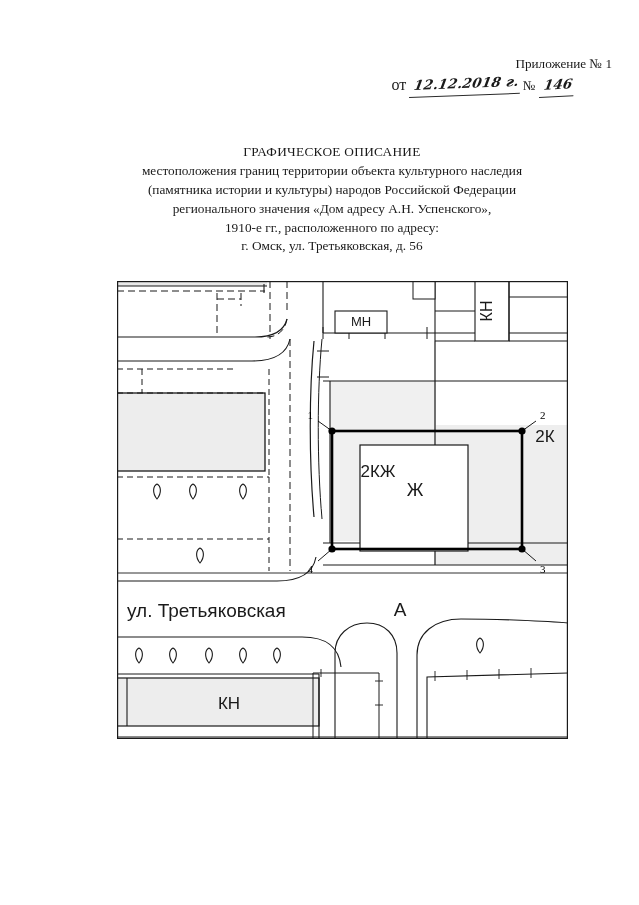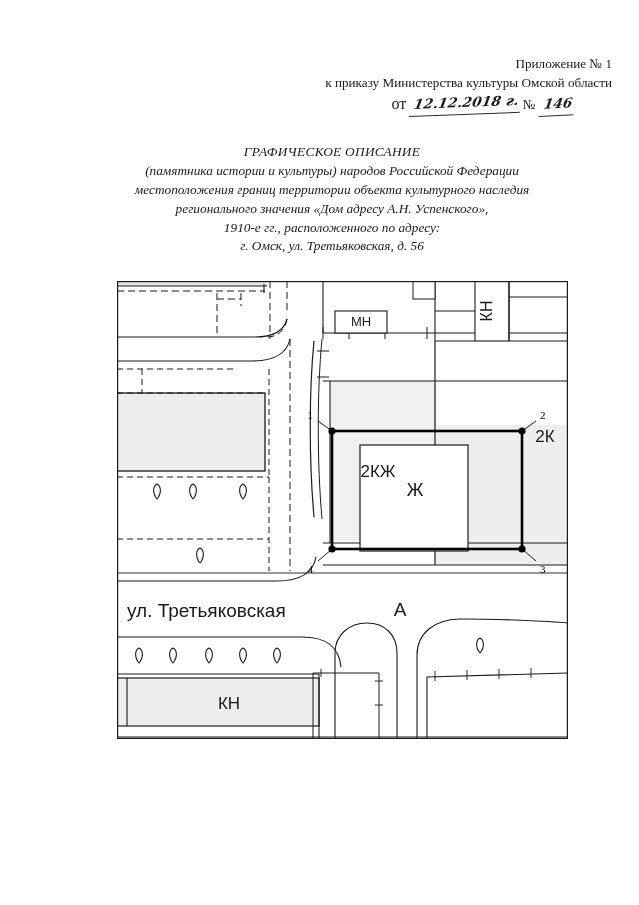--- a/index.html
+++ b/index.html
@@ -70,21 +70,20 @@
 
   
   .title-block {
     position: absolute;
     left: 60px;
     top: 143px;
     width: 520px;
     text-align: center;
     font-size: 13.3px;
     line-height: 1.42;
-    font-style: italic;
   }
   .title-main { display: block; letter-spacing: 0.3px; }
   .title-line { display: block; }
 
   
   .map-wrap {
     position: absolute;
     left: 105px;
     top: 281px;
     width: 451px;
@@ -94,33 +93,32 @@
 
   
 </style>
 </head>
 <body>
 
 <div class="page">
 
   <div class="header-block">
     <span class="header-line">Приложение № 1</span>
-    <span class="header-line">к приказу Министерства культуры Омской области</span>
     <span class="order-line">
       <span class="ot-label">от</span>
       <span class="hand">12.12.2018 г.</span>
       <span class="no-label">№</span>
       <span class="hand2">146</span>
     </span>
   </div>
 
   <div class="title-block">
     <span class="title-main">ГРАФИЧЕСКОЕ ОПИСАНИЕ</span>
+    <span class="title-line">местоположения границ территории объекта культурного наследия</span>
     <span class="title-line">(памятника истории и культуры) народов Российской Федерации</span>
-    <span class="title-line">местоположения границ территории объекта культурного наследия</span>
     <span class="title-line">регионального значения «Дом адресу А.Н. Успенского»,</span>
     <span class="title-line">1910-е гг., расположенного по адресу:</span>
     <span class="title-line">г. Омск, ул. Третьяковская, д. 56</span>
   </div>
 
   <div class="map-wrap">
     <svg class="map-svg" width="451" height="458" viewBox="0 0 451 458" xmlns="http://www.w3.org/2000/svg">
 
       <defs>
         <clipPath id="mapclip">

